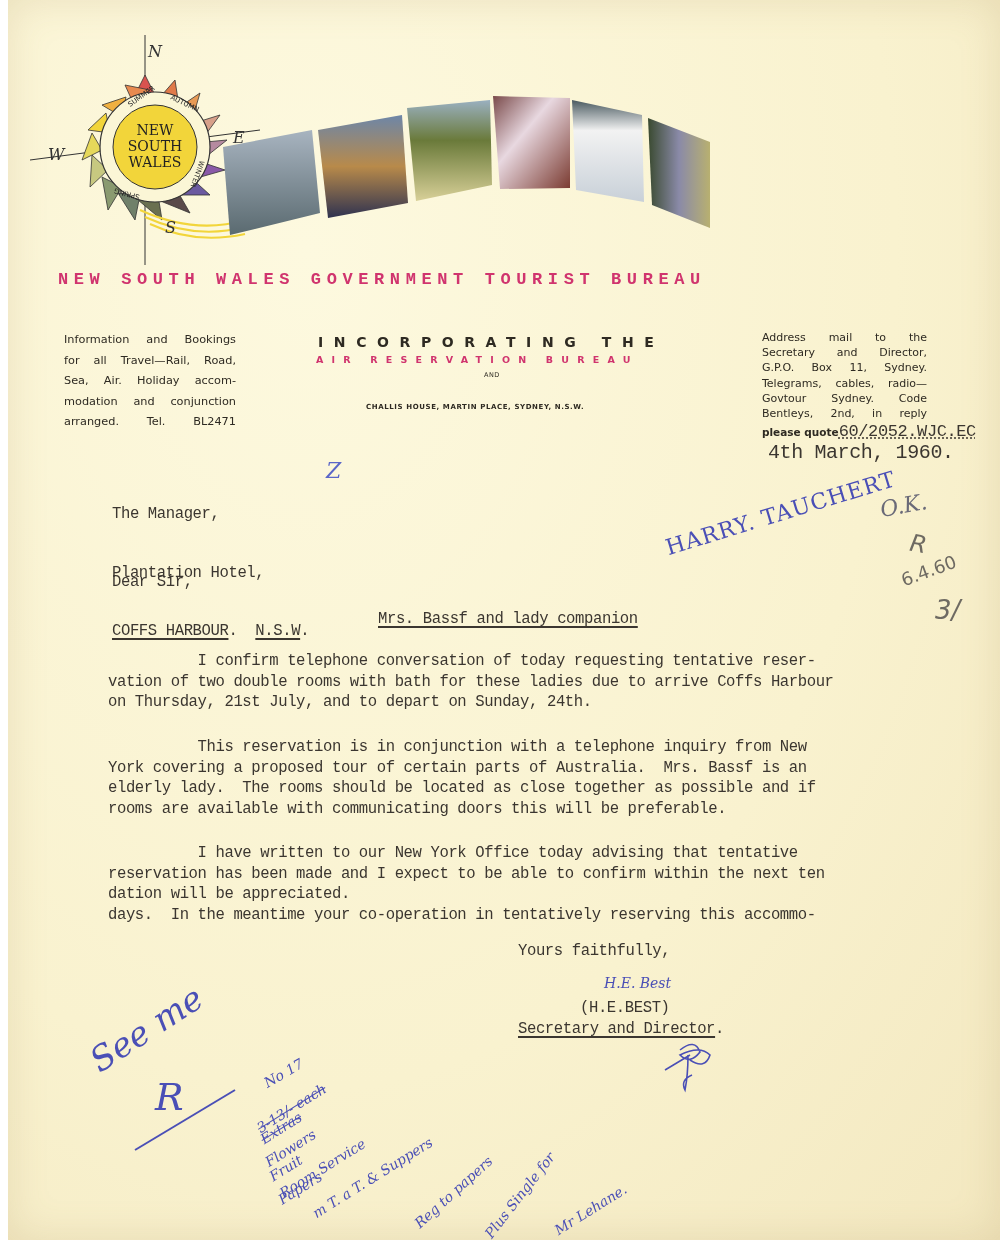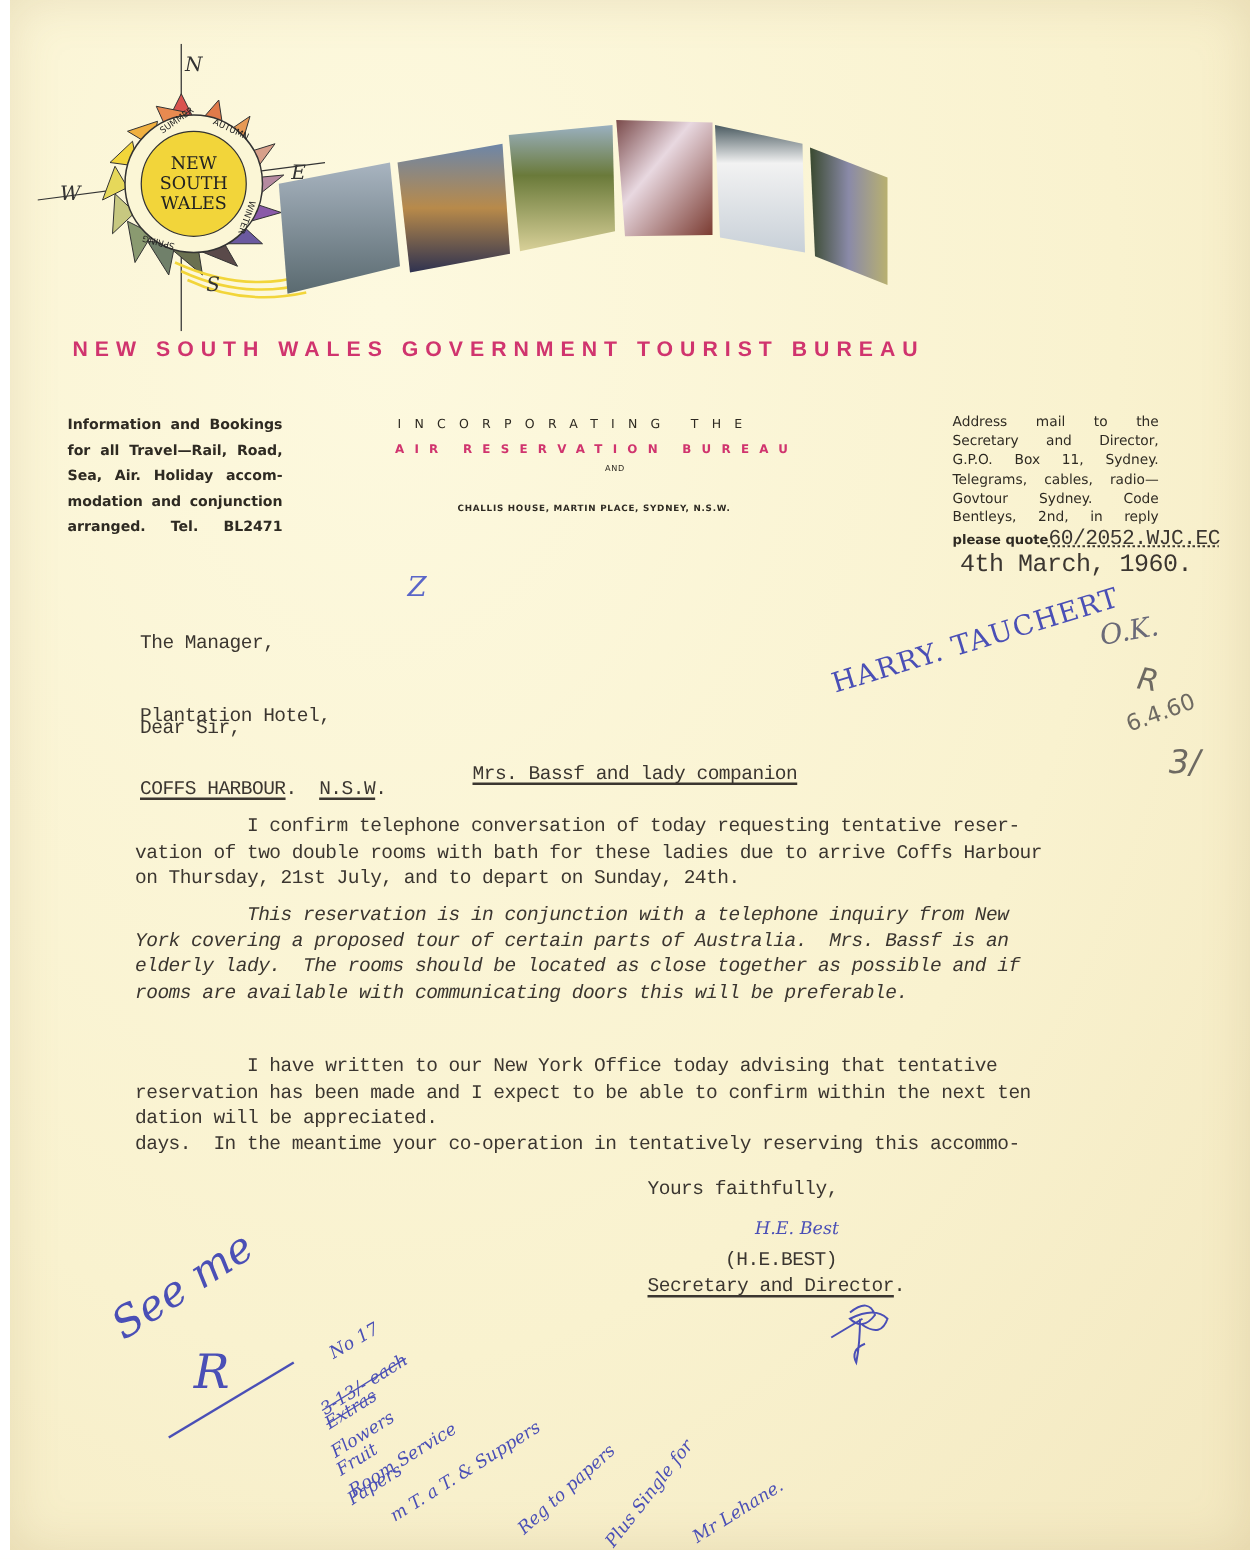--- a/index.html
+++ b/index.html
@@ -9,33 +9,33 @@
       background: #fbf6d6;
       background-image: radial-gradient(ellipse at 30% 20%, #fdf9df 0%, #f9f2cf 60%, #f3e8c0 100%);
       box-shadow: inset 0 0 40px rgba(160,130,70,0.18);
     }
     .abs { position: absolute; }
     
     .compass { left: 30px; top: 35px; width: 230px; height: 230px; }
     .strip { left: 220px; top: 85px; width: 760px; height: 155px; }
     .bureau-title {
       left: 58px; top: 270px; width: 900px;
-      font-family: Liberation Sans, sans-serif; font-weight: bold;
+      font-family: Liberation Mono, monospace; font-weight: bold;
       font-size: 17px; letter-spacing: 5.6px; color: #d0346e; white-space: nowrap;
     }
     .info-left {
-      left: 54px; top: 330px; width: 172px;
+      left: 64px; top: 330px; width: 172px;
       font-family: "DejaVu Sans", sans-serif; font-size: 11.3px; line-height: 20.5px;
-      color: #2e2a22; text-align: justify; font-weight: bold;
+      color: #2e2a22; text-align: justify;
     }
     .info-left div { text-align-last: justify; }
     .incorp {
       left: 318px; top: 334px; width: 360px;
-      font-family: "DejaVu Sans", sans-serif; font-size: 10px; letter-spacing: 10.6px;
-      color: #2e2a22; white-space: nowrap;
+      font-family: "DejaVu Sans", sans-serif; font-size: 14px; letter-spacing: 10.6px;
+      color: #2e2a22; white-space: nowrap; font-weight: bold;
     }
     .air-res {
       left: 316px; top: 354px;
       font-family: "DejaVu Sans", sans-serif; font-weight: bold; font-size: 9.5px;
       letter-spacing: 8.2px; color: #d0346e; white-space: nowrap;
     }
     .and-text {
       left: 484px; top: 371px; font-family: "DejaVu Sans", sans-serif; font-weight: normal;
       font-size: 6.5px; color: #2e2a22; letter-spacing: 0.5px;
     }
@@ -57,21 +57,21 @@
     }
     .ref-num { font-size: 17px; text-decoration: underline dotted; text-underline-offset: 2px; }
     .date-line { left: 768px; top: 441px; font-size: 20px; white-space: nowrap; }
     .addressee { left: 112px; top: 466px; line-height: 19.5px; white-space: pre; }
     .ul { text-decoration: underline; text-decoration-thickness: 2px; text-underline-offset: 3px; }
     .salutation { left: 112px; top: 573px; }
     .subject { left: 378px; top: 610px; }
     .body-text { left: 108px; width: 860px; line-height: 20.7px; }
     .body-text .line { white-space: pre; display: block; }
     .p1 { top: 651px; }
-    .p2 { top: 722px; font-style: italic; }
+    .p2 { top: 737px; }
     .p3 { top: 843px; }
     .closing { left: 518px; top: 941px; line-height: 20px; }
     .sig-name { left: 580px; top: 999px; }
     .sig-title { left: 518px; top: 1020px; }
     
     .hand {
       font-family: "DejaVu Serif", serif; font-style: italic; color: #4a4fb6; white-space: nowrap;
     }
     .pencil { font-family: "DejaVu Sans", sans-serif; color: #6e6a62; white-space: nowrap; }
   </style>

